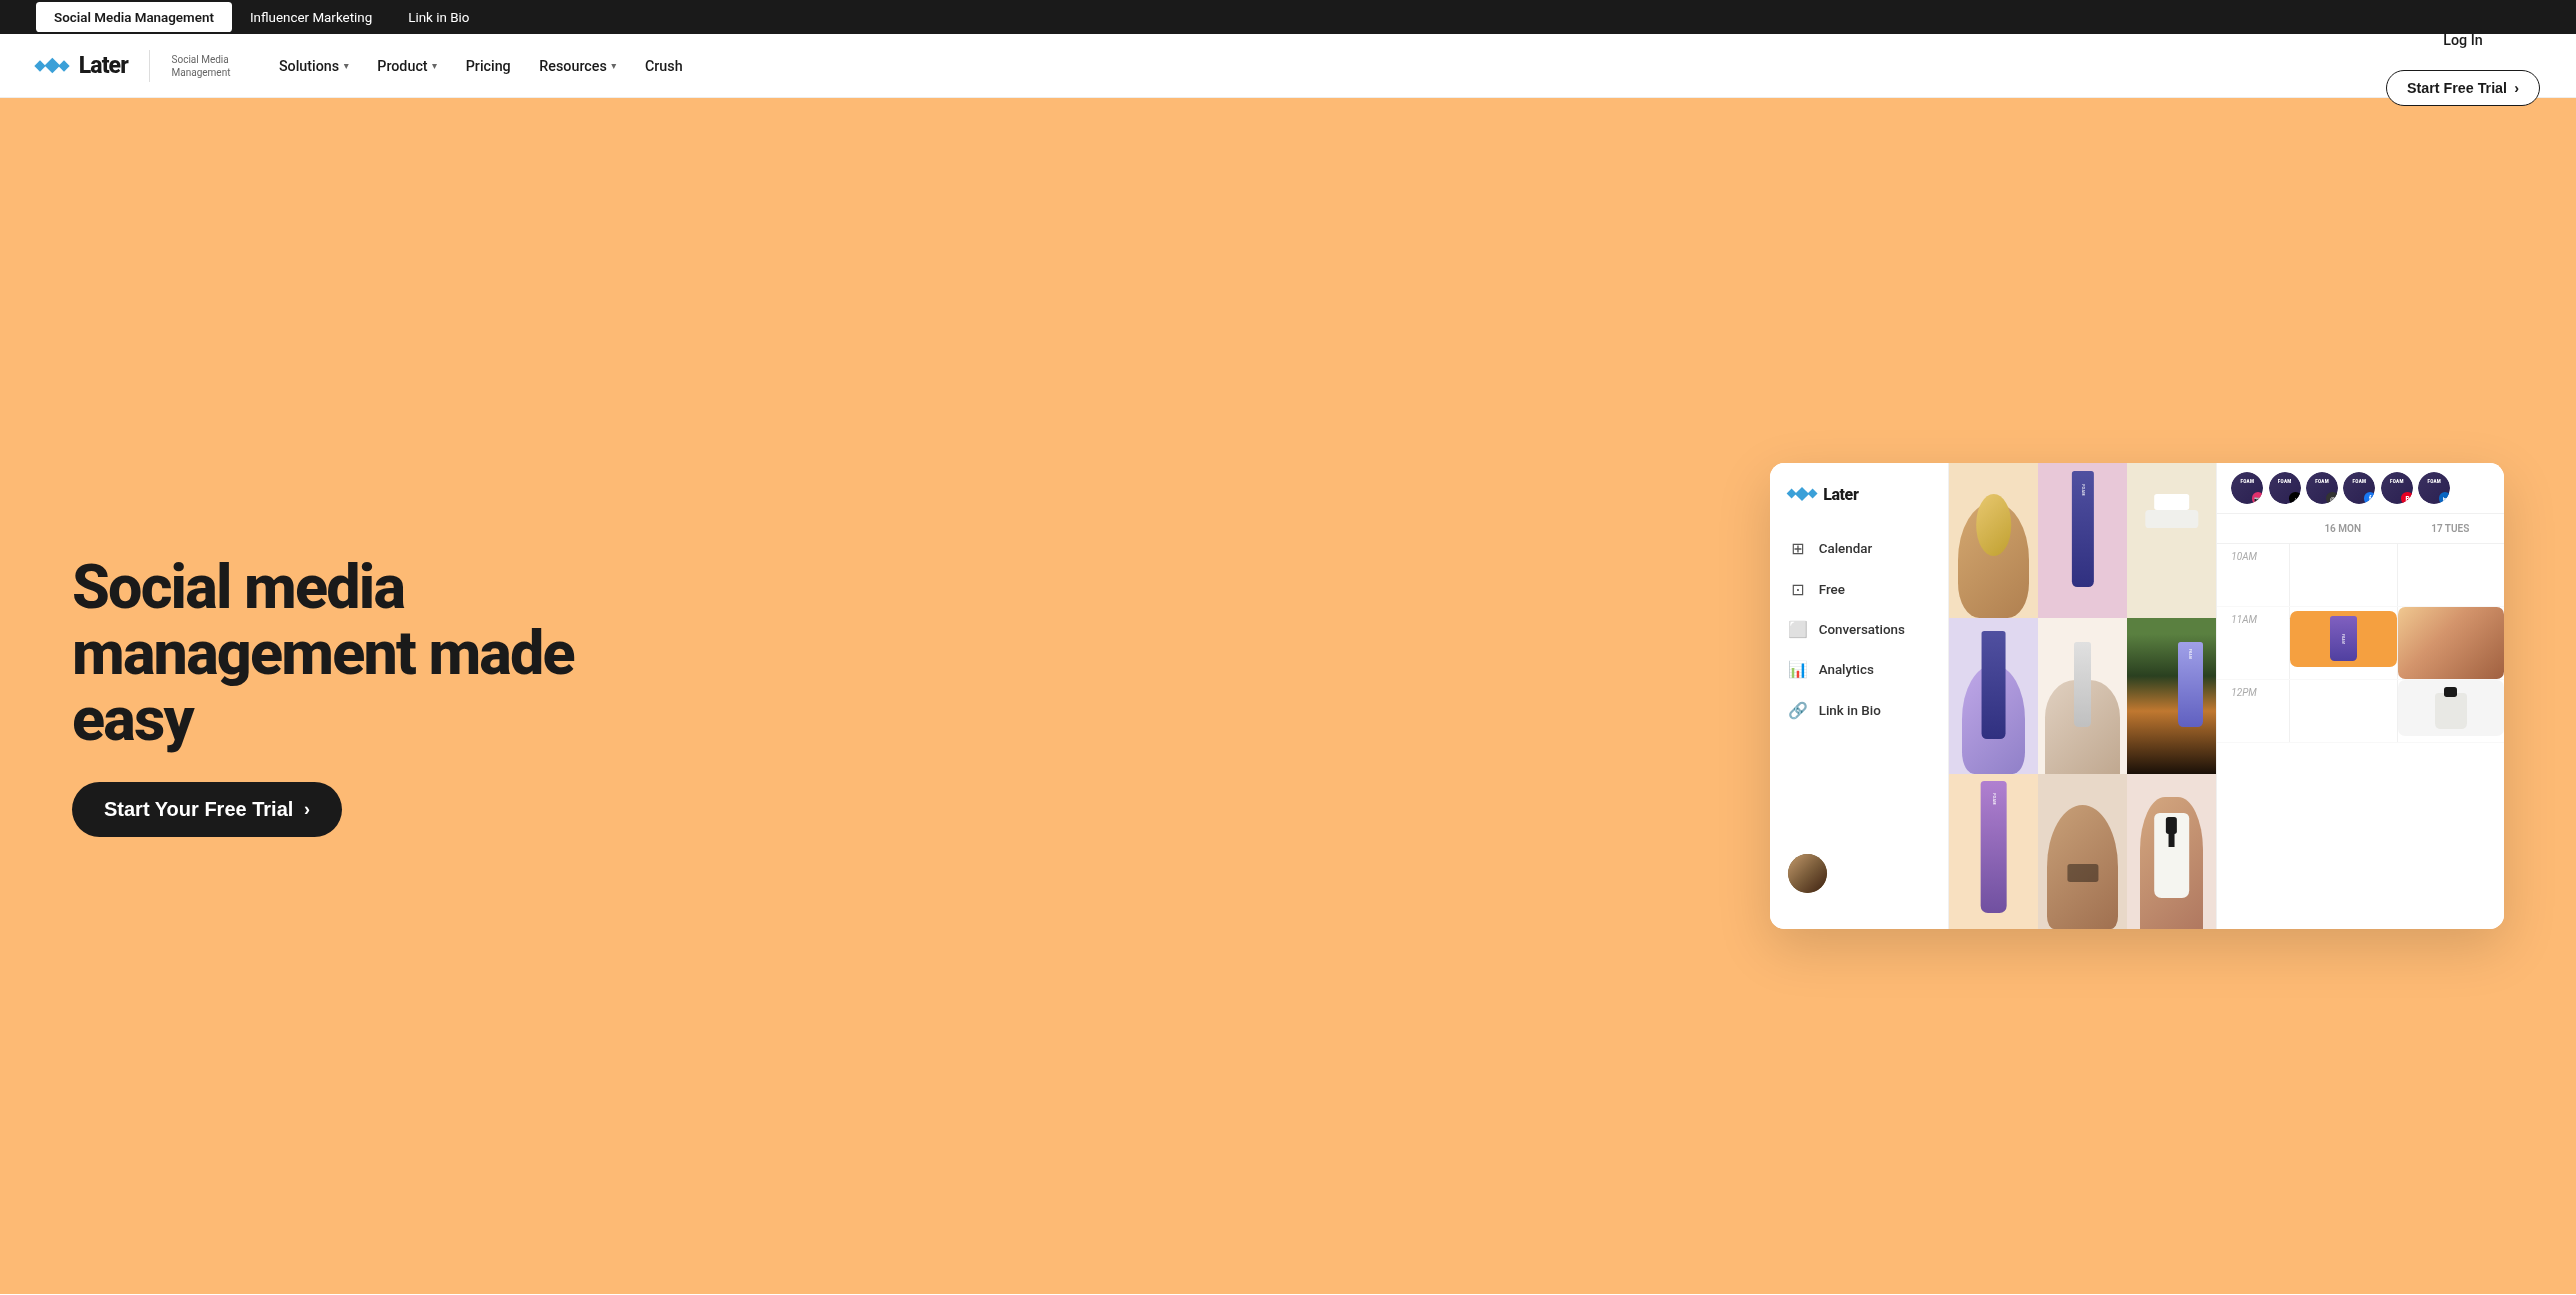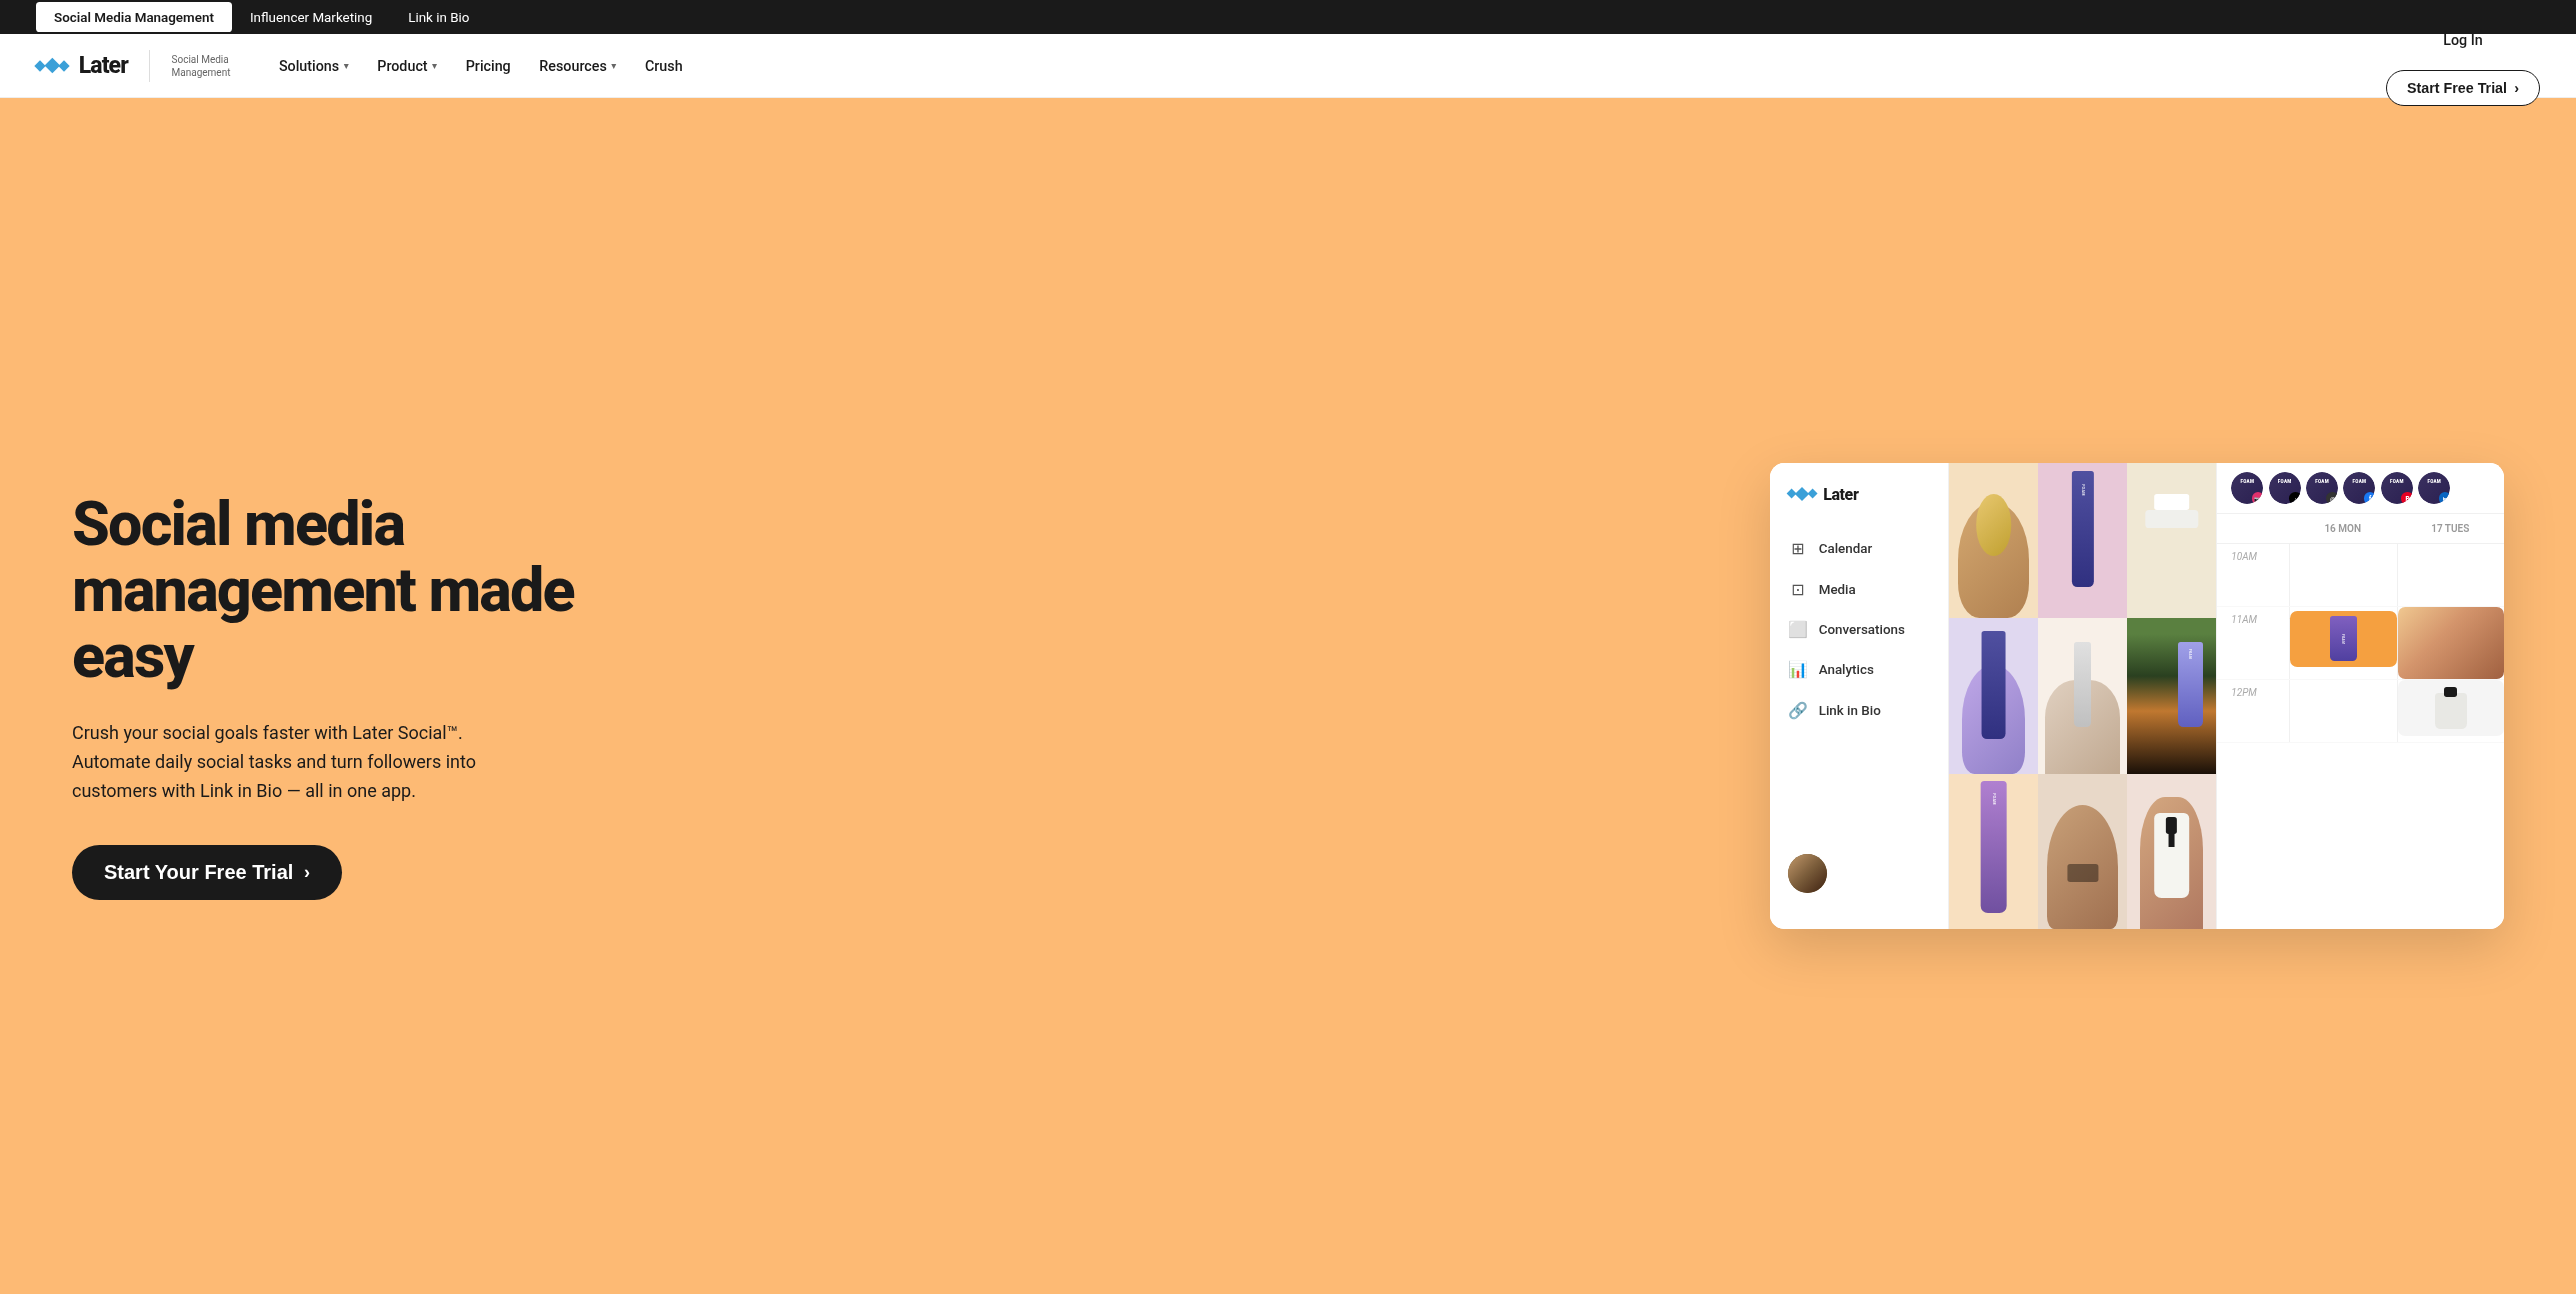--- a/index.html
+++ b/index.html
@@ -465,21 +465,20 @@
     <button class="trial-btn">
       <span>Start Free Trial</span>
       <span class="arrow">›</span>
     </button>
   </div>
 </nav>
 
 <section class="hero">
   <div class="hero-left">
     <h1 class="hero-heading">Social media management made easy</h1>
-    <p class="hero-subtext">Crush your social goals faster with Later Social™. Automate daily social tasks and turn followers into customers with Link in Bio — all in one app.</p>
     <button class="hero-cta">
       <span>Start Your Free Trial</span>
       <span class="arrow">›</span>
     </button>
   </div>
 
   <div class="hero-right">
     <div class="app-mockup">
 
       <div class="app-sidebar">
@@ -491,21 +490,21 @@
           </div>
           <span class="app-logo-text">Later</span>
         </div>
 
         <div class="app-nav-item">
           <span class="app-nav-icon">⊞</span>
           <span class="app-nav-label">Calendar</span>
         </div>
         <div class="app-nav-item">
           <span class="app-nav-icon">⊡</span>
-          <span class="app-nav-label">Media</span>
+          <span class="app-nav-label">Free</span>
         </div>
         <div class="app-nav-item">
           <span class="app-nav-icon">⬜</span>
           <span class="app-nav-label">Conversations</span>
         </div>
         <div class="app-nav-item">
           <span class="app-nav-icon">📊</span>
           <span class="app-nav-label">Analytics</span>
         </div>
         <div class="app-nav-item">

